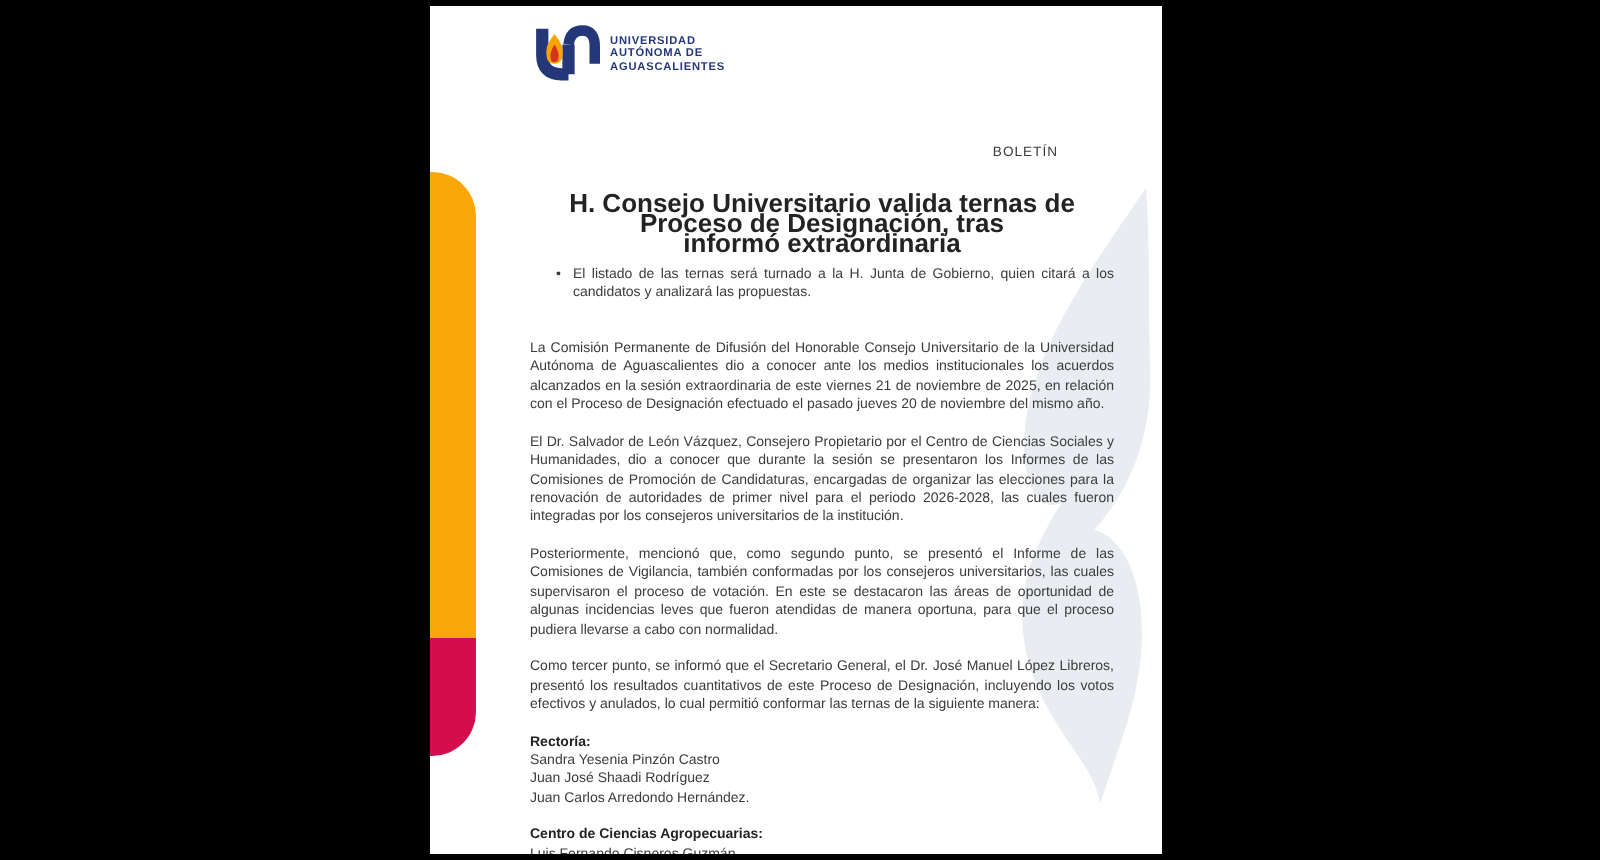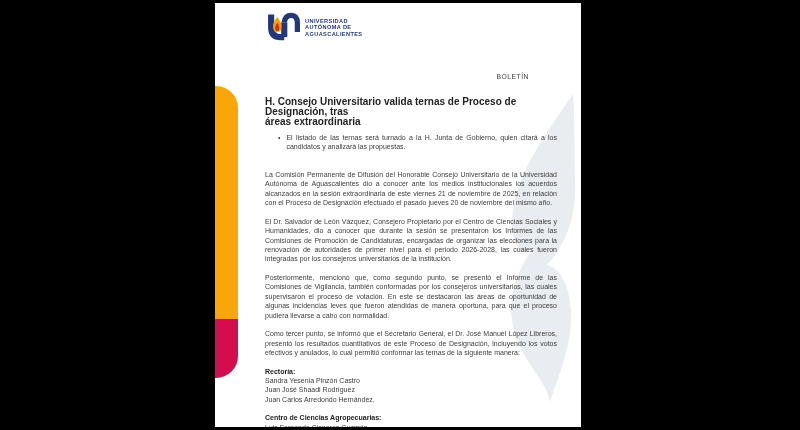--- a/index.html
+++ b/index.html
@@ -54,23 +54,23 @@
     padding-right: 28px;
     text-align: right;
     font-size: 6.8px;
     letter-spacing: 0.5px;
     color: #3b3b3b;
   }
   
   .title {
     position: absolute; left: 50px; top: 94px;
     width: 292px;
-    text-align: left;
+    text-align: center;
     font-weight: bold;
-    font-size: 10px;
+    font-size: 13px;
     line-height: 9.8px;
     color: #232323;
   }
   
   .bullet-row {
     position: absolute; left: 63px; top: 130px;
     width: 279px;
     display: flex;
     font-size: 7px; line-height: 9.4px;
     color: #3b3b3b;
@@ -120,21 +120,21 @@
         <div>UNIVERSIDAD</div>
         <div>AUTÓNOMA DE</div>
         <div>AGUASCALIENTES</div>
       </div>
     </div>
 
     <div class="kicker">BOLETÍN</div>
 
     <div class="title">
       <div>H. Consejo Universitario valida ternas de Proceso de Designación, tras</div>
-      <div>áreas extraordinaria</div>
+      <div>informó extraordinaria</div>
     </div>
 
     <div class="bullet-row">
       <span class="bullet-marker">•</span>
       <span>El listado de las ternas será turnado a la H. Junta de Gobierno, quien citará a los candidatos y analizará las propuestas.</span>
     </div>
 
     <div class="body-text">
       <p>La Comisión Permanente de Difusión del Honorable Consejo Universitario de la Universidad Autónoma de Aguascalientes dio a conocer ante los medios institucionales los acuerdos alcanzados en la sesión extraordinaria de este viernes 21 de noviembre de 2025, en relación con el Proceso de Designación efectuado el pasado jueves 20 de noviembre del mismo año.</p>
       <p>El Dr. Salvador de León Vázquez, Consejero Propietario por el Centro de Ciencias Sociales y Humanidades, dio a conocer que durante la sesión se presentaron los Informes de las Comisiones de Promoción de Candidaturas, encargadas de organizar las elecciones para la renovación de autoridades de primer nivel para el periodo 2026-2028, las cuales fueron integradas por los consejeros universitarios de la institución.</p>

